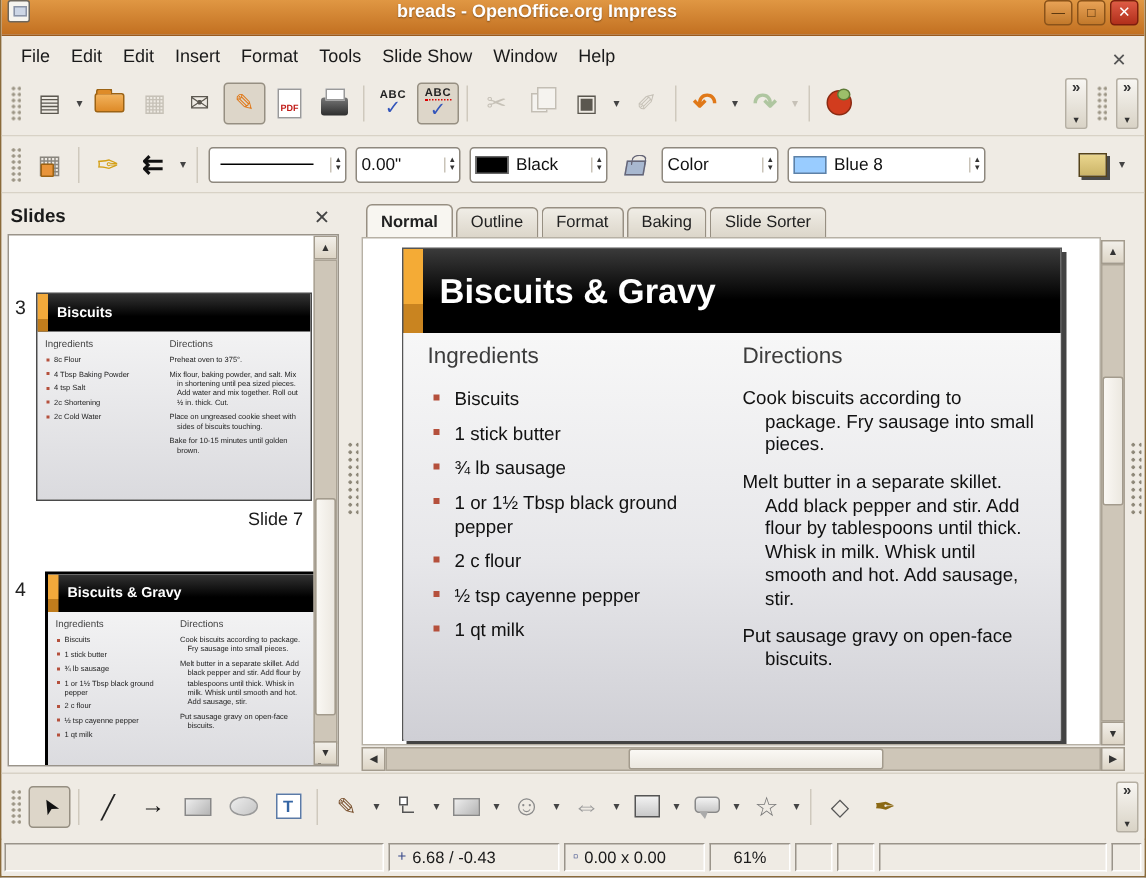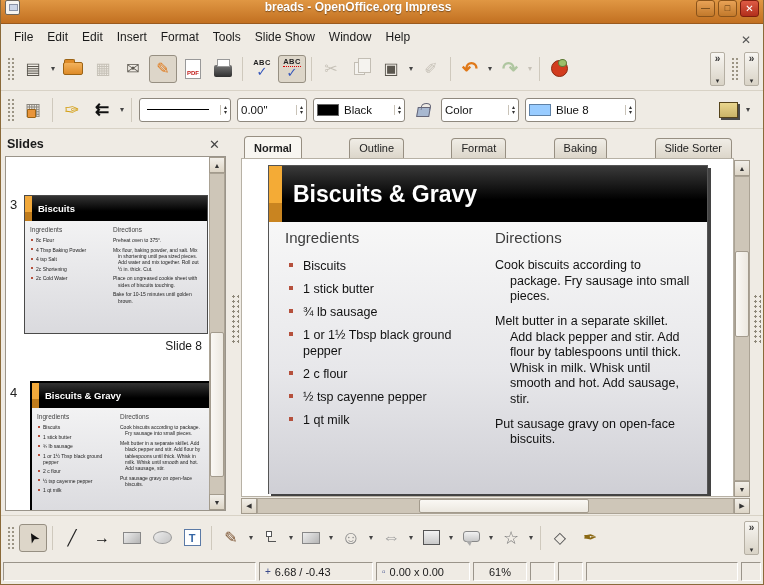--- a/index.html
+++ b/index.html
@@ -91,21 +91,21 @@
   .th-li::before { content:""; position:absolute; left:1px; top:1.5px; width:2px; height:2px; background:#B5503C;}
   .th-p { font-size:5px; line-height:1.25; padding-left:5px; text-indent:-5px; margin-bottom:3.5px;}
   .slide-label { position:absolute; font-size:12px; color:#1a1a1a; }
 
   
   .vsplit { position:absolute; left:228px; top:0; width:12px; height:386px;}
   .vsplit .dots, .rstrip .dots { position:absolute; left:2px; top:165px; width:8px; height:50px; background-image:radial-gradient(circle,#8d8778 1.1px,transparent 1.3px); background-size:5px 5px;}
   .rstrip { position:absolute; left:750px; top:0; width:14px; height:386px;}
 
   
-  .tabbar { position:absolute; left:243px; top:2px; width:490px; height:27px; display:flex; align-items:flex-end;justify-content:space-between;}
+  .tabbar { position:absolute; left:243px; top:2px; width:490px; height:27px; display:flex; align-items:flex-end;}
   .tab { font-size:11px; color:#222; padding:3px 9px 4px; background:linear-gradient(#F0EDE6,#DCD6CA); border:1px solid #978F82; border-bottom:none; border-radius:4px 4px 0 0; margin-right:2px;}
   .tab.active { background:#F8F6F1; font-weight:bold; padding-top:5px;}
   .canvas { position:absolute; left:240px; top:29px; width:493px; height:339px; background:#fff; border:1px solid #B7B1A5; overflow:hidden;}
 
   
   .slide { position:absolute; left:26px; top:6px; width:440px; height:329px; border:1px solid #555; box-shadow:3px 3px 0 rgba(20,20,20,.8); background:#fff;}
   .sl-head { height:56px; background:linear-gradient(#3a3a3a,#000 60%); position:relative; display:flex; align-items:center;}
   .sl-head::before { content:""; position:absolute; left:0; top:0; bottom:0; width:13px; background:linear-gradient(#F4AB36 0 66%,#C98420 66%);}
   .sl-title { color:#fff; font-weight:bold; font-size:23px; padding-left:24px;}
   .sl-body { position:relative; height:272px; background:linear-gradient(#F7F7F7,#E7E7EA 55%,#CFCFD5);}
@@ -285,21 +285,21 @@
     <span class="tbtn">
         <span class="i-bucket"></span>
       </span>
     <span class="selbox" style="width:78px;">
       <span>Color</span>
       <span class="spin" style="margin-left:auto;">
         <span>▴</span>
           <span>▾</span>
       </span>
     </span>
-    <span class="selbox" style="width:111px;">
+    <span class="selbox" style="width:132px;">
       <span class="swatch blue8"></span>
       <span>Blue 8</span>
       <span class="spin" style="margin-left:auto;">
         <span>▴</span>
           <span>▾</span>
       </span>
     </span>
     <span style="flex:1"></span>
     <span class="tbtn">
         <span class="i-shadowbox"></span>
@@ -331,21 +331,21 @@
           </div>
           <div class="th-col-d">
             <div class="th-h">Directions</div>
             <div class="th-p">Preheat oven to 375°.</div>
             <div class="th-p">Mix flour, baking powder, and salt. Mix in shortening until pea sized pieces. Add water and mix together. Roll out ½ in. thick. Cut.</div>
             <div class="th-p">Place on ungreased cookie sheet with sides of biscuits touching.</div>
             <div class="th-p">Bake for 10-15 minutes until golden brown.</div>
           </div>
         </div>
       </div>
-      <span class="slide-label" style="right:23px; top:182px;">Slide 8</span>
+      <span class="slide-label" style="right:23px; top:182px;">Slide 7</span>
 
       <span class="pnum" style="left:4px; top:228px;">4</span>
       <div class="thumb selected" style="left:24px; top:224px; width:184px; height:138px;">
         <div class="th-head">
           <span class="th-title">Biscuits &amp; Gravy</span>
         </div>
         <div class="th-body">
           <div class="th-col-i">
             <div class="th-h">Ingredients</div>
             <div class="th-li">Biscuits</div>

